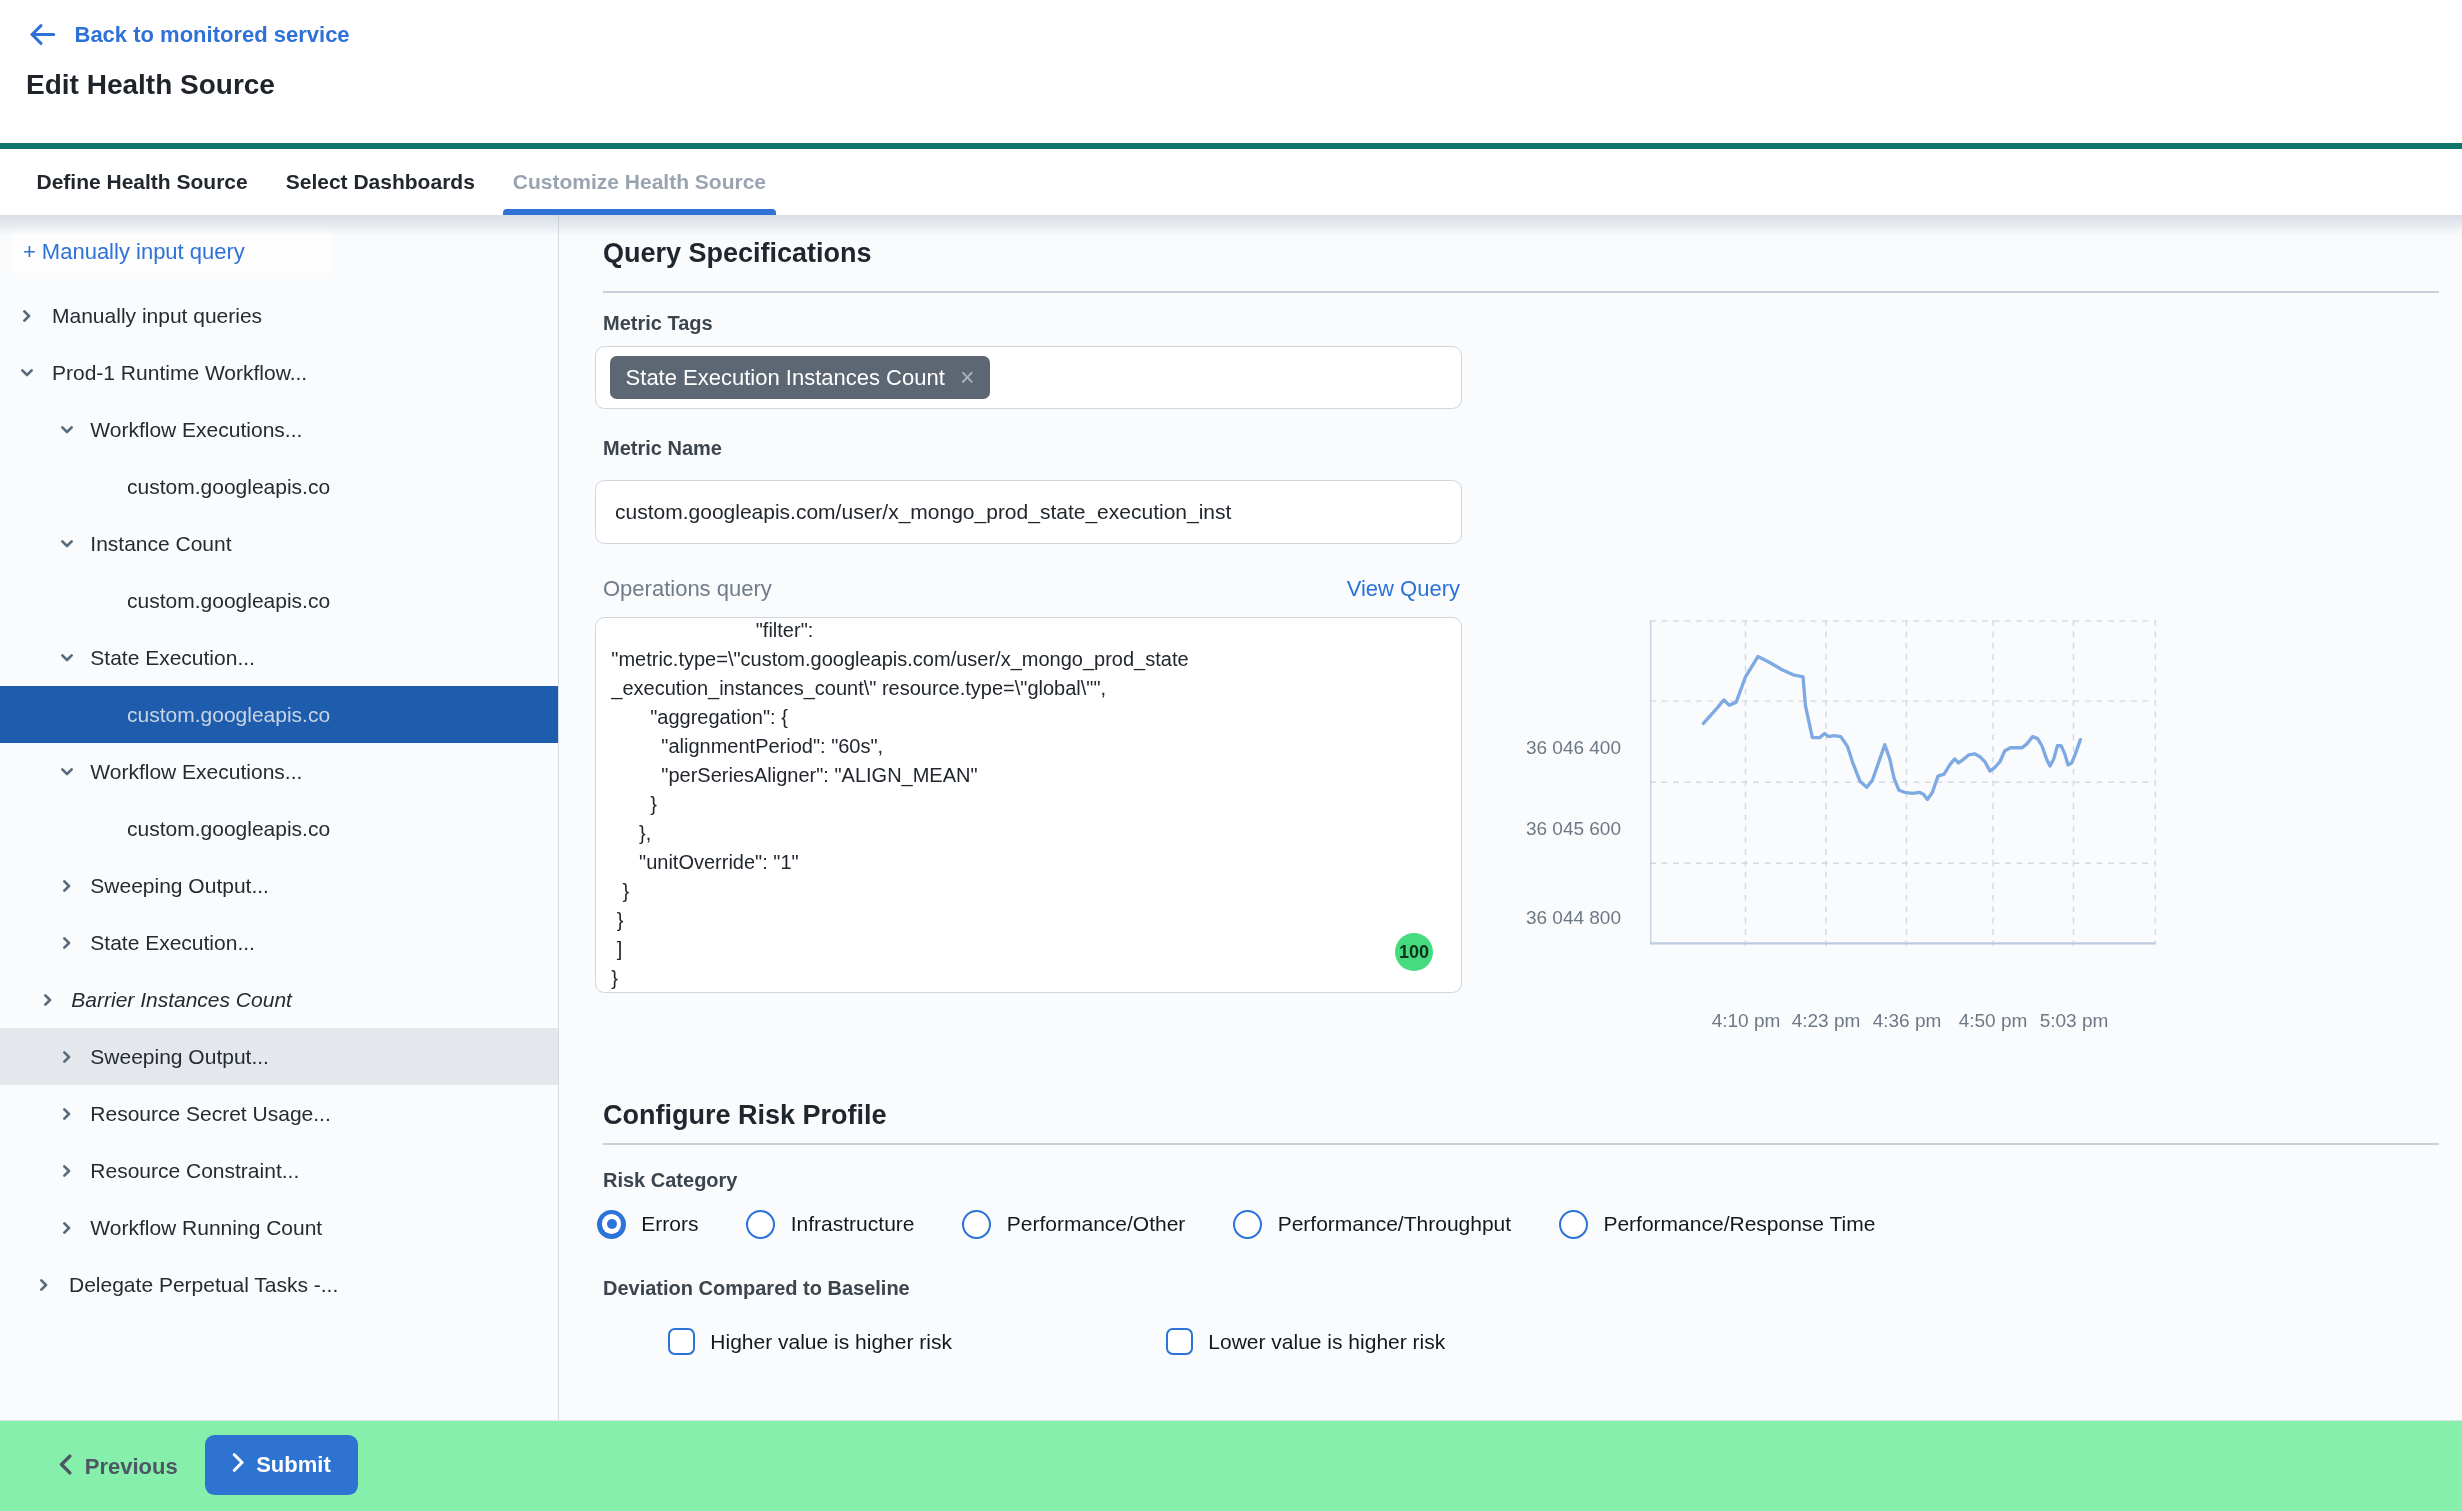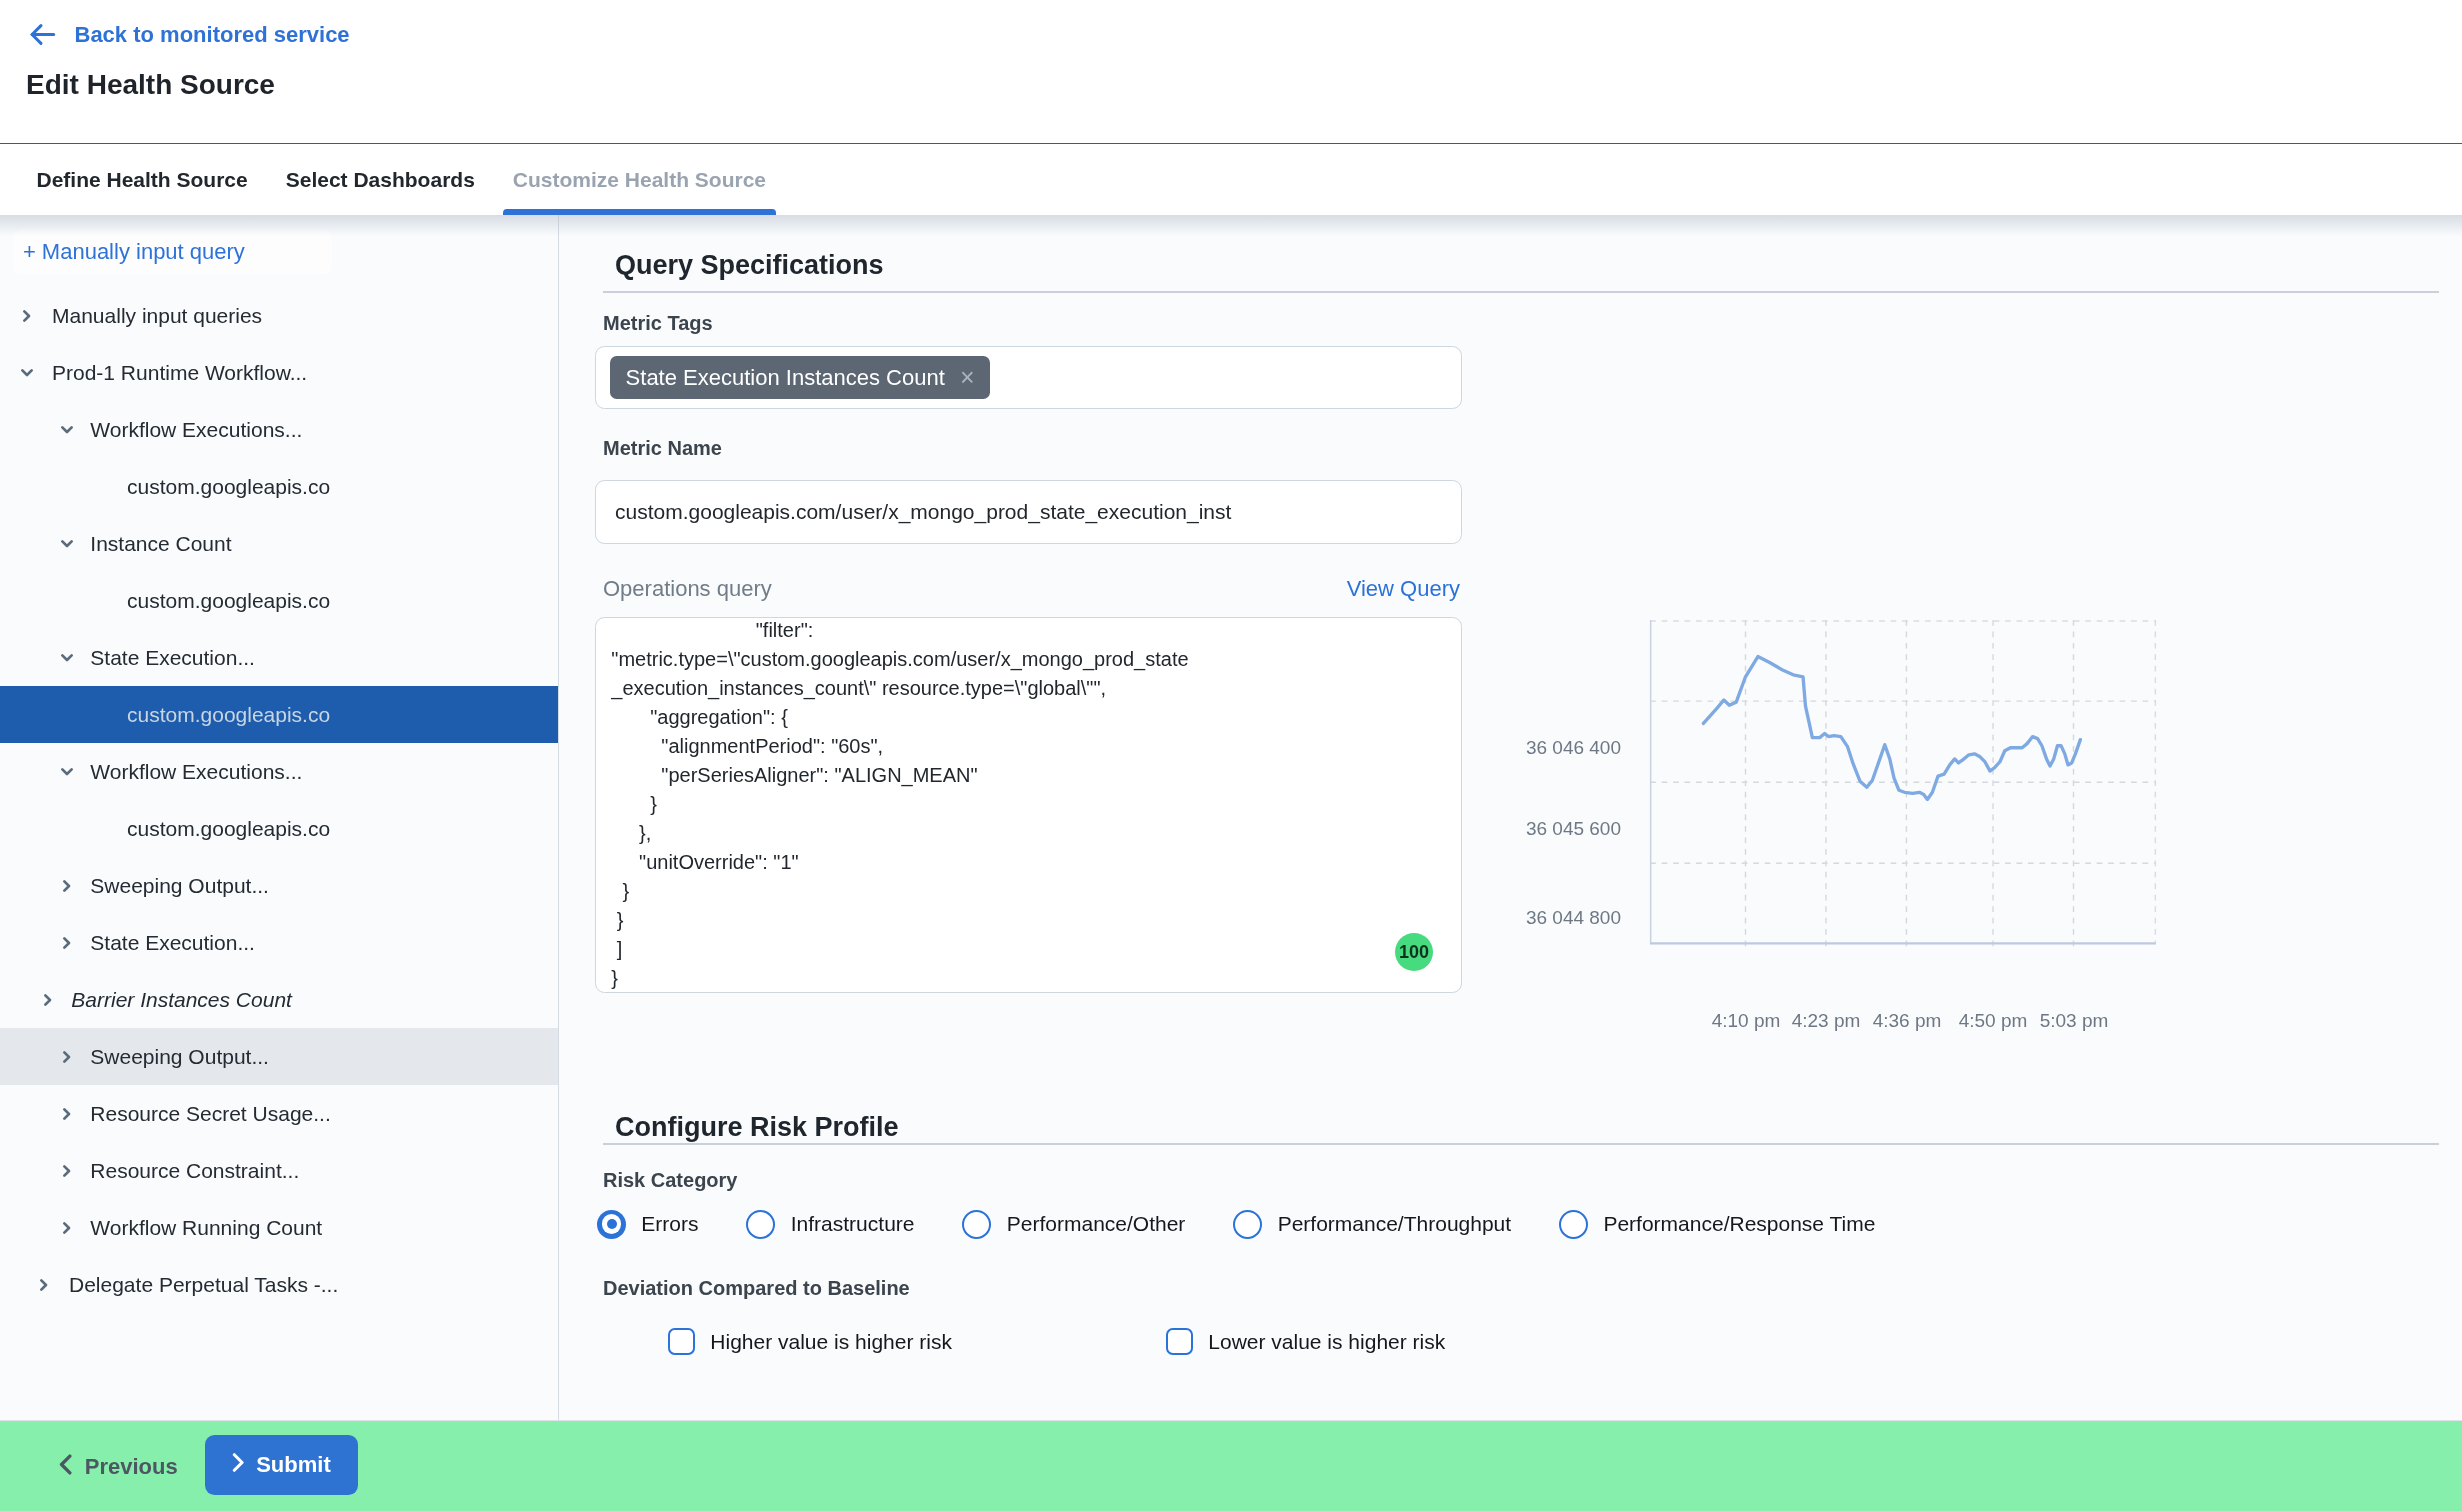--- a/index.html
+++ b/index.html
@@ -7,21 +7,21 @@
        font-family:"Liberation Sans",sans-serif;color:#22272e;}
 
   
   .back-link{position:absolute;left:27px;top:21px;display:flex;align-items:center;gap:17px;
              color:#2e72d8;font-size:22px;font-weight:600;cursor:pointer;}
   .back-link svg{display:block;}
   .page-title{position:absolute;left:26px;top:69px;font-size:28px;font-weight:700;color:#1f242b;margin:0;}
 
   
   .tabbar{position:absolute;left:0;top:143px;width:2462px;height:72px;background:#fff;
-          border-top:1px solid #0f766e;display:flex;align-items:stretch;padding-left:27px;box-sizing:border-box;}
+          border-top:6px solid #0f766e;display:flex;align-items:stretch;padding-left:27px;box-sizing:border-box;}
   .tab{margin-right:19px;padding:0 9.5px;font-size:21px;font-weight:600;color:#22272d;
        display:flex;align-items:center;position:relative;cursor:pointer;white-space:nowrap;}
   .tab.active{color:#9aa3b0;}
   .tab.active::after{content:"";position:absolute;left:0;right:0;bottom:0;height:5.7px;
        background:#2e72d8;border-radius:3.8px 3.8px 0 0;}
 
   
   .content{position:absolute;left:0;top:215px;width:2462px;height:1205px;background:#f9fbfd;overflow:hidden;}
   .content::before{content:"";position:absolute;left:0;top:0;right:0;height:21px;z-index:6;pointer-events:none;
        background:linear-gradient(rgba(160,172,188,.38),rgba(160,172,188,0));}
@@ -31,21 +31,21 @@
   .addq{position:absolute;left:13.4px;top:15.3px;width:319px;height:44px;border-radius:8.6px;background:#fdfdfe;
         color:#2e72d8;font-size:22px;display:flex;align-items:center;padding-left:9.5px;box-sizing:border-box;cursor:pointer;}
   #tree{position:absolute;left:0;top:72px;width:100%;}
   .trow{height:57px;display:flex;align-items:center;font-size:21px;color:#252b33;box-sizing:border-box;cursor:pointer;white-space:nowrap;overflow:hidden;}
   .trow .chev{flex:0 0 auto;display:flex;align-items:center;}
   .trow.selected{background:#1e5dad;color:#c9d5e2;}
   .trow.hoverrow{background:#e4e8ed;}
 
   
   .m-abs{position:absolute;}
-  .h2{font-size:27px;font-weight:700;color:#20262d;margin:12px;}
+  .h2{font-size:27px;font-weight:700;color:#20262d;margin:0;}
   .divider{height:1.9px;background:#c9d0d9;}
   .field-label{font-size:20px;font-weight:700;color:#3c444d;}
   .soft-label{font-size:22px;font-weight:400;color:#717c89;}
   .inputbox{background:#fff;border:1.9px solid #ced6de;border-radius:9.5px;box-sizing:border-box;}
   .tags-input{display:flex;align-items:center;padding-left:14.3px;}
   .chip{display:inline-flex;align-items:center;gap:15.3px;background:#5c6773;color:#ffffff;
         font-size:22px;padding:8.6px 15.3px;border-radius:6.7px;}
   .chip .x{color:#aab2ba;font-size:25px;line-height:1;cursor:pointer;}
   .text-input{display:flex;align-items:center;padding:0 19px;font-size:21px;color:#22272d;
         white-space:nowrap;overflow:hidden;}

